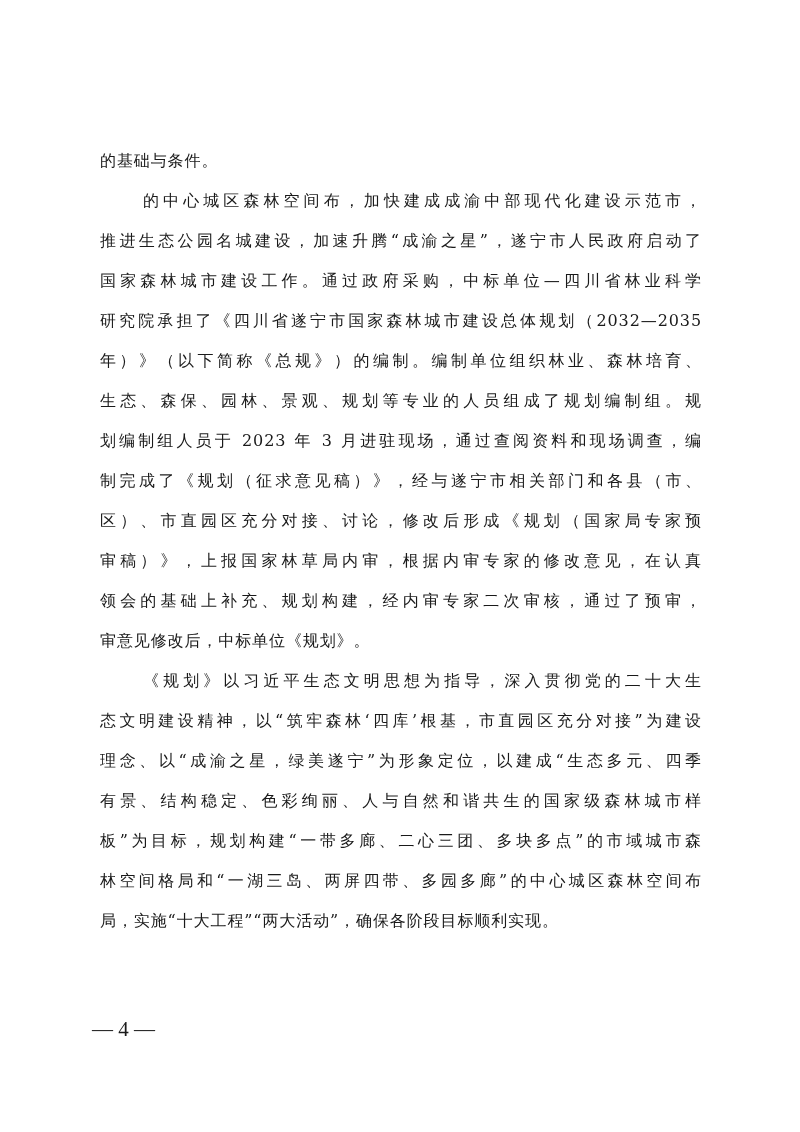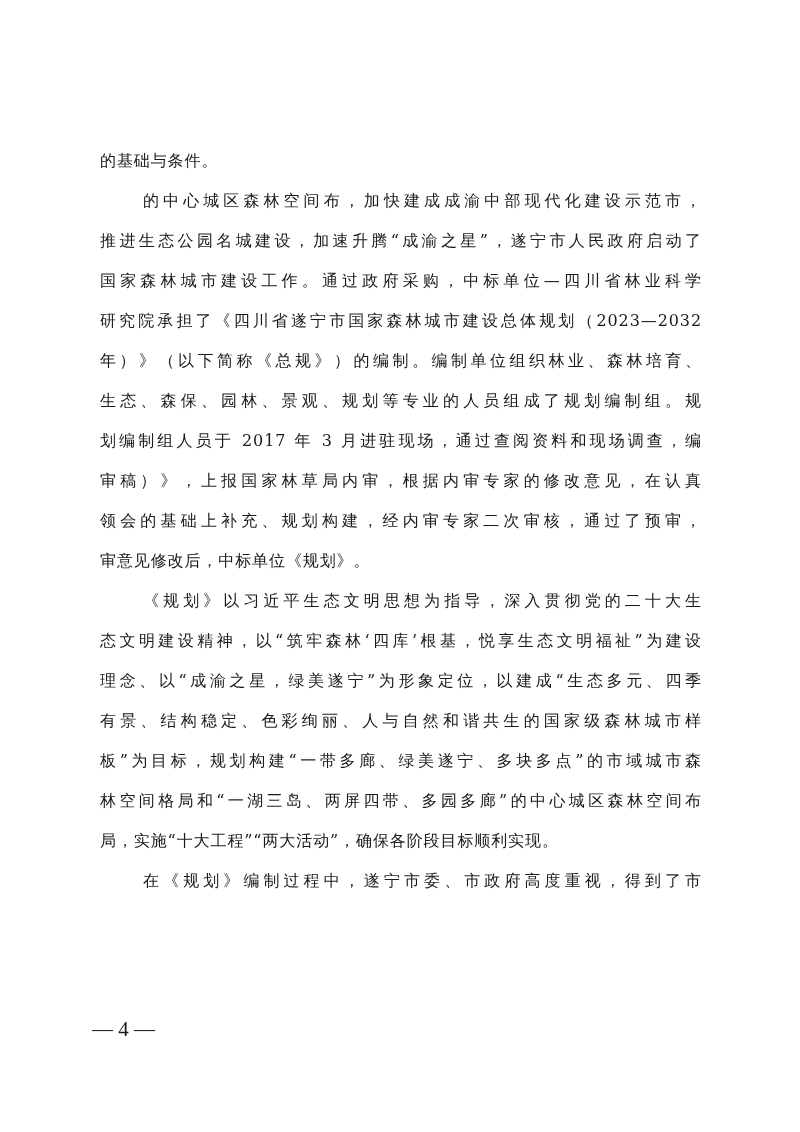--- a/index.html
+++ b/index.html
@@ -53,38 +53,37 @@
 <div class="page">
 
   <div>
     <div class="line last">的基础与条件。</div>
   </div>
 
   <div>
     <div class="line indent">的中心城区森林空间布，加快建成成渝中部现代化建设示范市，</div>
     <div class="line">推进生态公园名城建设，加速升腾“成渝之星”，遂宁市人民政府启动了</div>
     <div class="line">国家森林城市建设工作。通过政府采购，中标单位—四川省林业科学</div>
-    <div class="line">研究院承担了《四川省遂宁市国家森林城市建设总体规划（2023—2032</div>
+    <div class="line">研究院承担了《四川省遂宁市国家森林城市建设总体规划（2032—2035</div>
     <div class="line">年）》（以下简称《总规》）的编制。编制单位组织林业、森林培育、</div>
     <div class="line">生态、森保、园林、景观、规划等专业的人员组成了规划编制组。规</div>
-    <div class="line">划编制组人员于 2017 年 3 月进驻现场，通过查阅资料和现场调查，编</div>
+    <div class="line">划编制组人员于 2023 年 3 月进驻现场，通过查阅资料和现场调查，编</div>
+    <div class="line">制完成了《规划（征求意见稿）》，经与遂宁市相关部门和各县（市、</div>
+    <div class="line">区）、市直园区充分对接、讨论，修改后形成《规划（国家局专家预</div>
     <div class="line">审稿）》，上报国家林草局内审，根据内审专家的修改意见，在认真</div>
     <div class="line">领会的基础上补充、规划构建，经内审专家二次审核，通过了预审，</div>
     <div class="line last">审意见修改后，中标单位《规划》。</div>
   </div>
 
   <div>
     <div class="line indent">《规划》以习近平生态文明思想为指导，深入贯彻党的二十大生</div>
-    <div class="line">态文明建设精神，以“筑牢森林‘四库’根基，悦享生态文明福祉”为建设</div>
+    <div class="line">态文明建设精神，以“筑牢森林‘四库’根基，市直园区充分对接”为建设</div>
     <div class="line">理念、以“成渝之星，绿美遂宁”为形象定位，以建成“生态多元、四季</div>
     <div class="line">有景、结构稳定、色彩绚丽、人与自然和谐共生的国家级森林城市样</div>
-    <div class="line">板”为目标，规划构建“一带多廊、绿美遂宁、多块多点”的市域城市森</div>
+    <div class="line">板”为目标，规划构建“一带多廊、二心三团、多块多点”的市域城市森</div>
     <div class="line">林空间格局和“一湖三岛、两屏四带、多园多廊”的中心城区森林空间布</div>
     <div class="line last">局，实施“十大工程”“两大活动”，确保各阶段目标顺利实现。</div>
   </div>
 
-  <div>
-    <div class="line indent">在《规划》编制过程中，遂宁市委、市政府高度重视，得到了市</div>
-  </div>
 
 </div>
 
 <div class="page-number">— 4 —</div>
 
 </body></html>

